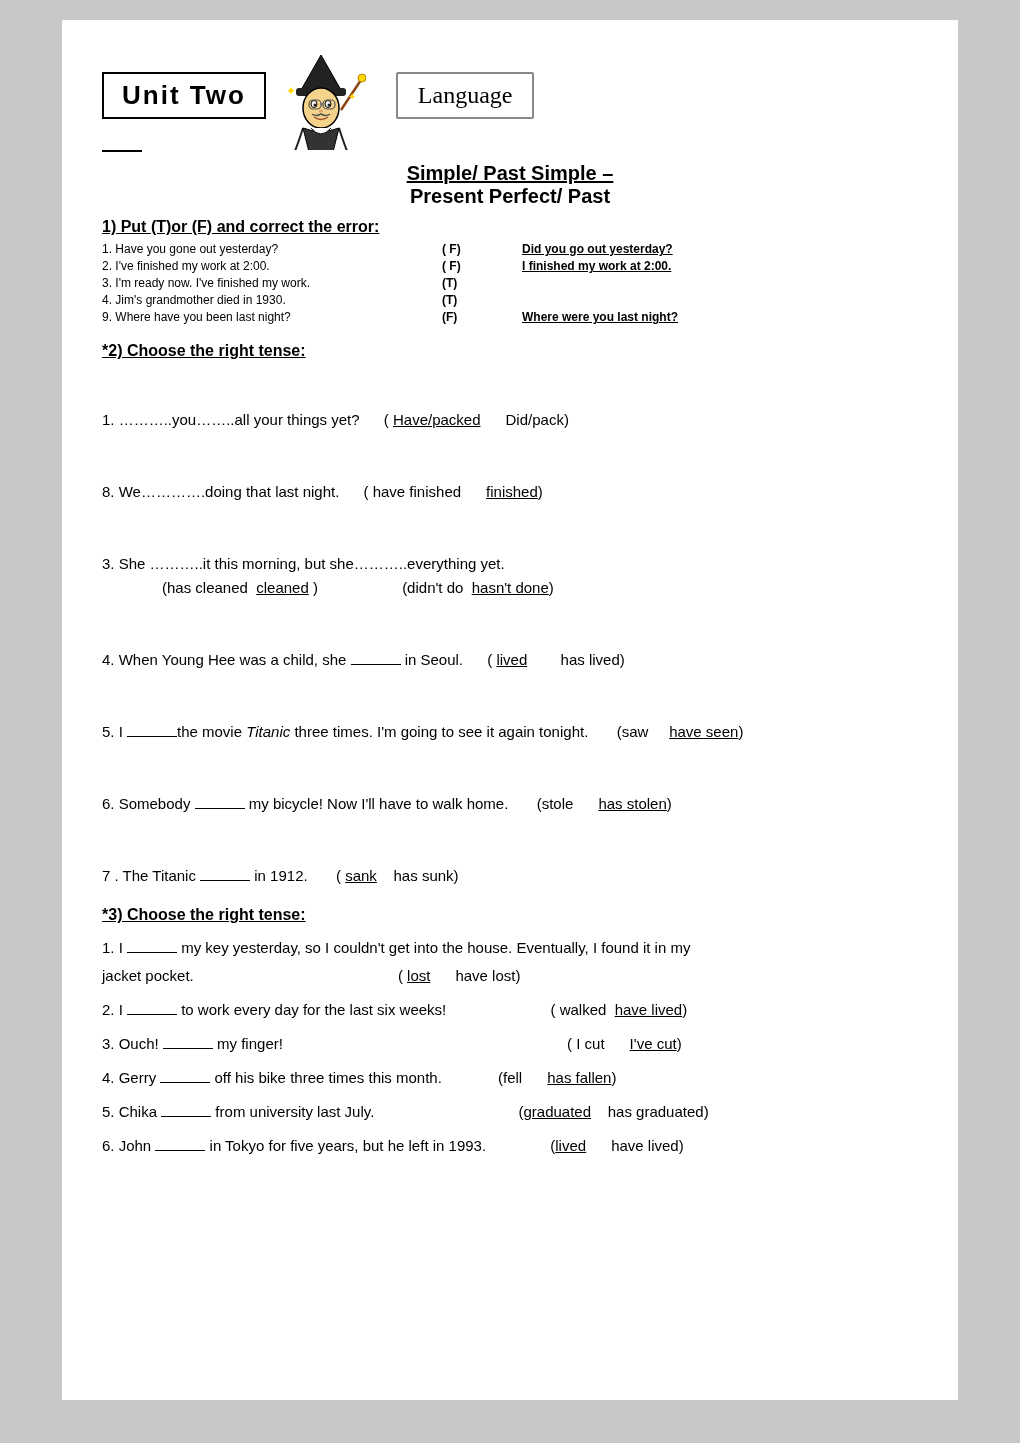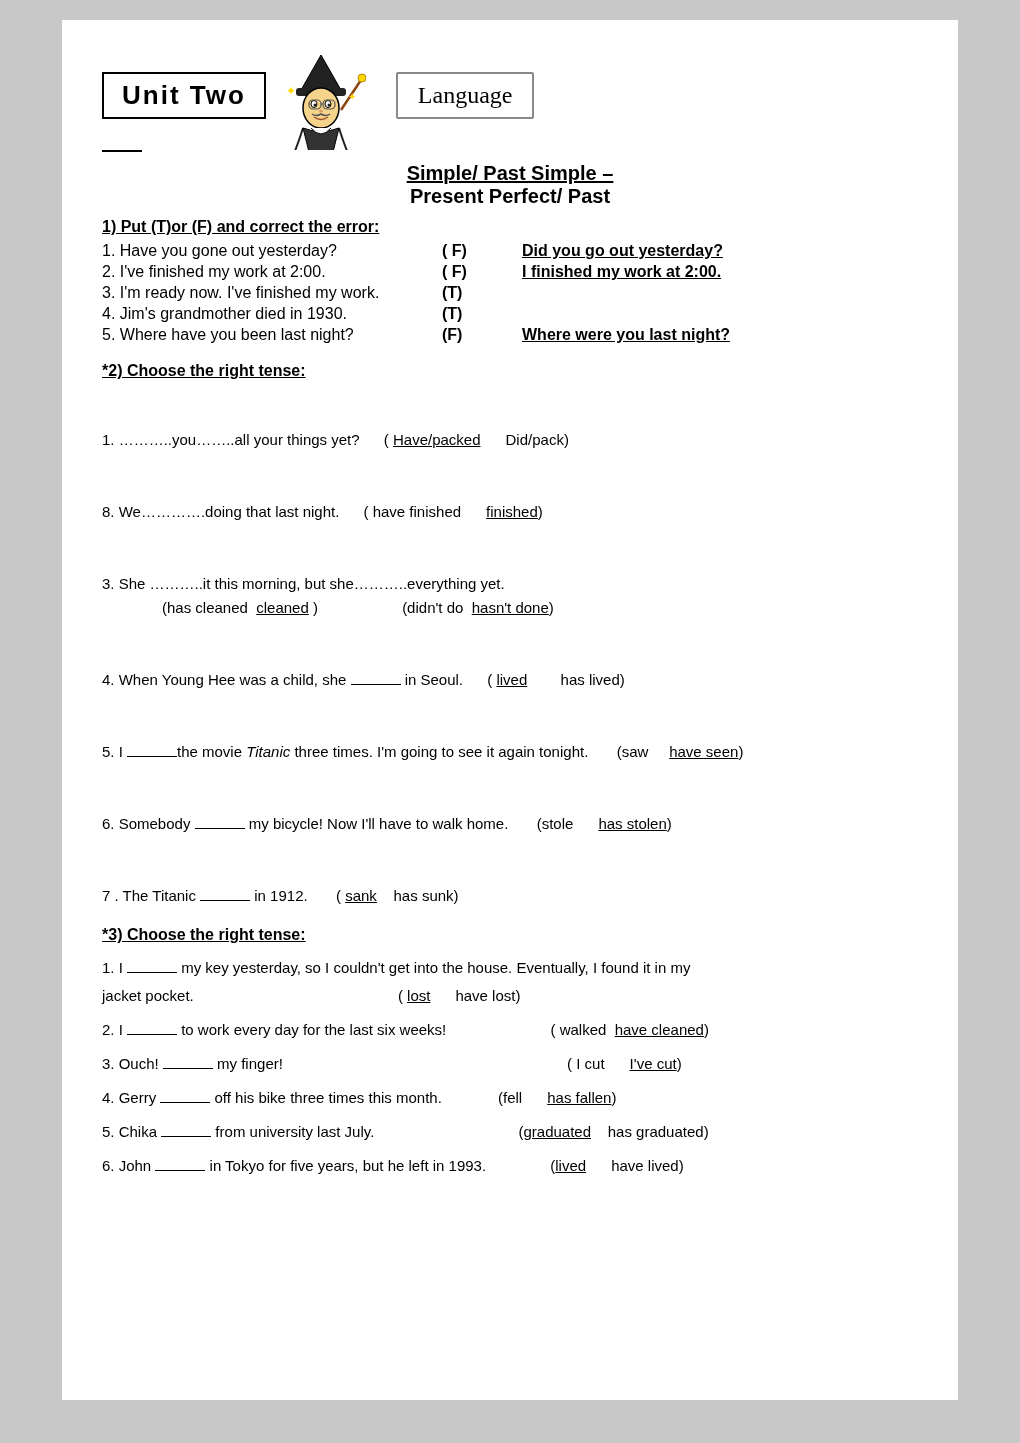--- a/index.html
+++ b/index.html
@@ -73,21 +73,21 @@
       font-size: 16px;
       font-weight: bold;
       text-decoration: underline;
       margin-bottom: 6px;
       font-family: Arial, sans-serif;
     }
     .q-row {
       display: flex;
       align-items: baseline;
       margin-bottom: 3px;
-      font-size: 16px;
+      font-size: 12px;
       font-family: Arial, sans-serif;
     }
     .q-left { flex: 0 0 340px; }
     .q-mid { flex: 0 0 80px; font-weight: bold; }
     .q-right { flex: 1; font-weight: bold; }
     .blank { display: inline-block; min-width: 50px; border-bottom: 1.5px solid #000; }
     .tense-choice { margin-left: 20px; font-size: 15px; }
     .italic { font-style: italic; }
     .section2-item {
       margin-bottom: 10px;
@@ -179,21 +179,21 @@
         <div class="q-right"></div>
       </div>
 
       <div class="q-row">
         <div class="q-left">4. Jim's grandmother died in 1930.</div>
         <div class="q-mid">(T)</div>
         <div class="q-right"></div>
       </div>
 
       <div class="q-row">
-        <div class="q-left">5. Where have you been last night?</div>
+        <div class="q-left">9. Where have you been last night?</div>
         <div class="q-mid">(F)</div>
         <div class="q-right"><span class="u">Where were you last night?</span></div>
       </div>
     </div>
   </div>
 
   <div class="section" style="margin-top:16px;">
     <div class="section-title">*2) Choose the right tense:</div>
 
     <div class="section2-item">
@@ -241,21 +241,21 @@
     <div class="section2-item" style="margin-top:12px;">
       <span>1. I <span class="blank"></span> my key yesterday, so I couldn't get into the house. Eventually, I found it in my</span>
       <div style="margin-top:4px;">
         <span> jacket pocket.</span>
         <span class="tense-choice" style="margin-left:200px;">( <span class="u">lost</span>&nbsp;&nbsp;&nbsp;&nbsp;&nbsp;&nbsp;have lost)</span>
       </div>
     </div>
 
     <div class="section2-item" style="margin-top:8px;">
       <span>2. I <span class="blank"></span> to work every day for the last six weeks!</span>
-      <span class="tense-choice" style="margin-left:100px;">( walked&nbsp;&nbsp;<span class="u">have cleaned</span>)</span>
+      <span class="tense-choice" style="margin-left:100px;">( walked&nbsp;&nbsp;<span class="u">have lived</span>)</span>
     </div>
 
     <div class="section2-item" style="margin-top:8px;">
       <span>3. Ouch! <span class="blank"></span> my finger!</span>
       <span class="tense-choice" style="margin-left:280px;">( I cut&nbsp;&nbsp;&nbsp;&nbsp;&nbsp;&nbsp;<span class="u">I've cut</span>)</span>
     </div>
 
     <div class="section2-item" style="margin-top:8px;">
       <span>4. Gerry <span class="blank"></span> off his bike three times this month.</span>
       <span class="tense-choice" style="margin-left:52px;">(fell&nbsp;&nbsp;&nbsp;&nbsp;&nbsp;&nbsp;<span class="u">has fallen</span>)</span>

